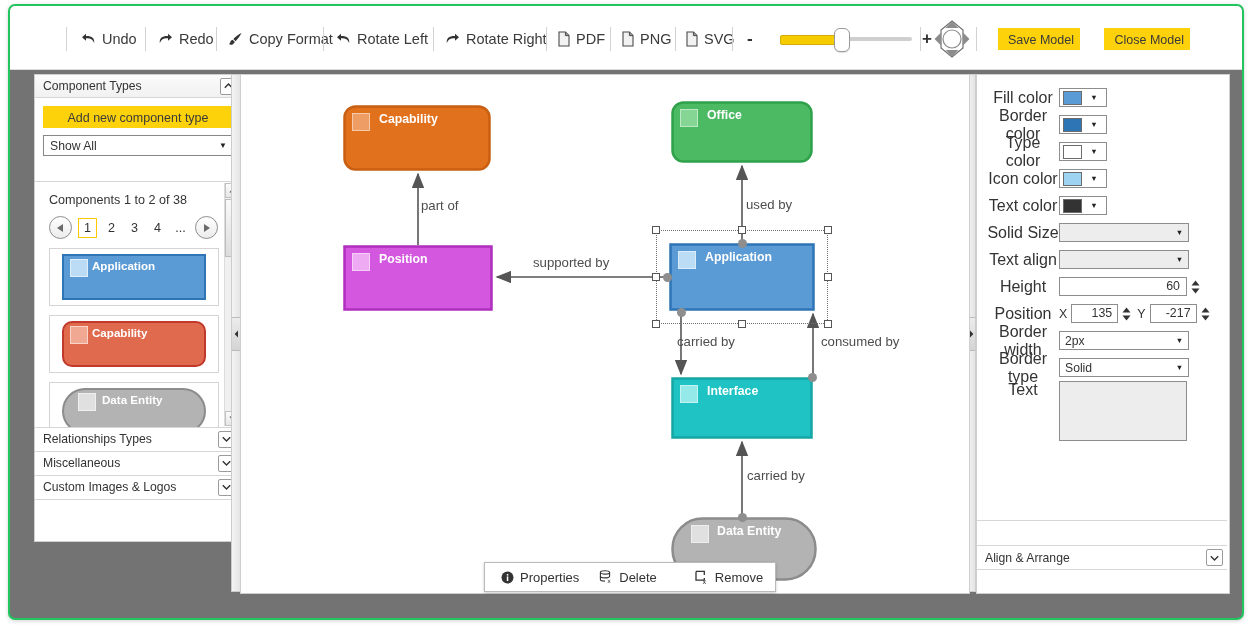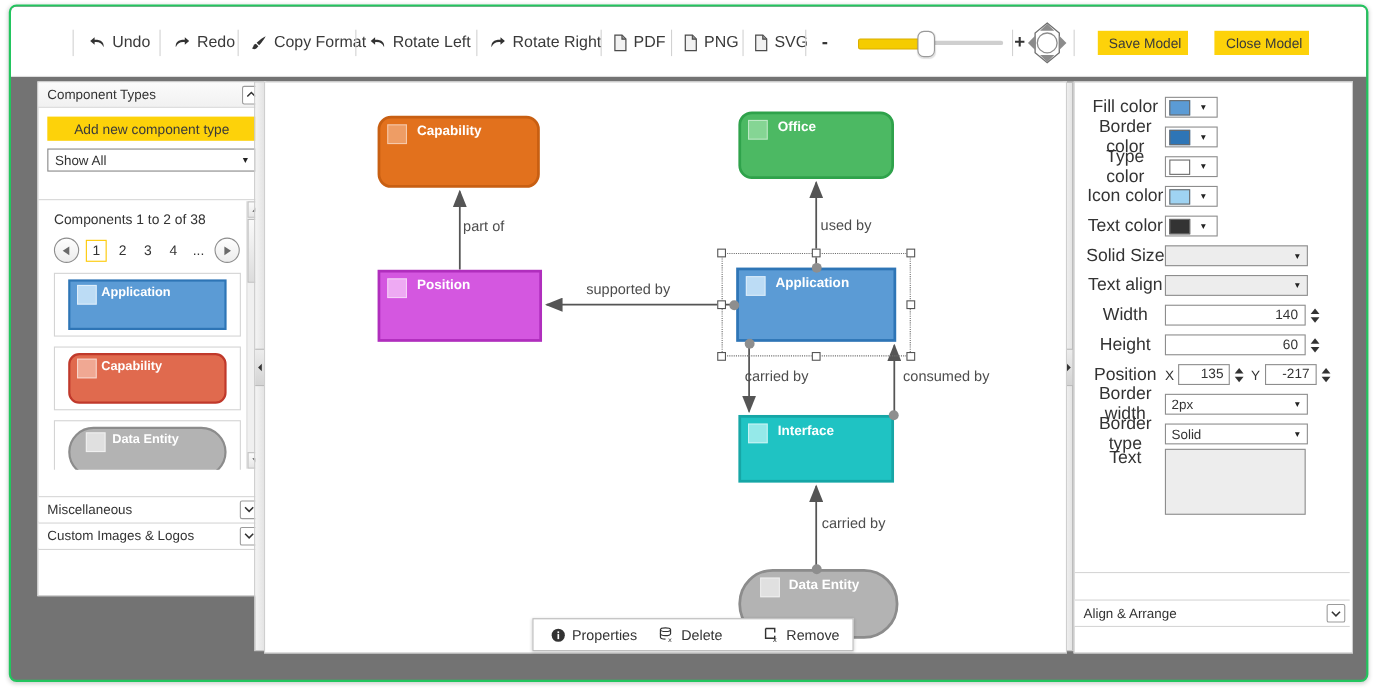--- a/index.html
+++ b/index.html
@@ -372,20 +372,28 @@
           </svg>
       </div>
       <div class="sc-thumb"></div>
       <div class="sc-btn" style="position:absolute;bottom:0;left:0;">
         <svg width="7" height="5" viewBox="0 0 7 5">
             <polygon points="3.5,4.4 6.6,0.6 0.4,0.6" fill="#555"></polygon>
           </svg>
       </div>
     </div>
 
+    <div class="acc" style="top:352px;">
+      <span class="ttl">Relationships Types</span>
+      <span class="chev">
+        <svg width="9" height="6" viewBox="0 0 9 6">
+            <path d="M0.8 1.2 L4.5 4.9 L8.2 1.2" stroke="#333" stroke-width="1.4" fill="none"></path>
+          </svg>
+      </span>
+    </div>
     <div class="acc" style="top:376px;">
       <span class="ttl">Miscellaneous</span>
       <span class="chev">
         <svg width="9" height="6" viewBox="0 0 9 6">
             <path d="M0.8 1.2 L4.5 4.9 L8.2 1.2" stroke="#333" stroke-width="1.4" fill="none"></path>
           </svg>
       </span>
     </div>
     <div class="acc" style="top:400px;">
       <span class="ttl">Custom Images &amp; Logos</span>
@@ -591,32 +599,20 @@
       </div>
 
       <div class="row">
         <span class="rl">Text align</span>
         <span class="ddl">
           <span class="cap"></span>
           <span class="arw">▼</span>
         </span>
       </div>
 
-      <div class="row">
-        <span class="rl">Width</span>
-        <span class="numfield">140</span>
-        <span class="spin">
-          <svg width="9" height="6" viewBox="0 0 9 6">
-              <polygon points="4.5,0.5 8.5,5.5 0.5,5.5" fill="#333"></polygon>
-            </svg>
-          <svg width="9" height="6" viewBox="0 0 9 6">
-              <polygon points="4.5,5.5 8.5,0.5 0.5,0.5" fill="#333"></polygon>
-            </svg>
-        </span>
-      </div>
 
       <div class="row">
         <span class="rl">Height</span>
         <span class="numfield">60</span>
         <span class="spin">
           <svg width="9" height="6" viewBox="0 0 9 6">
               <polygon points="4.5,0.5 8.5,5.5 0.5,5.5" fill="#333"></polygon>
             </svg>
           <svg width="9" height="6" viewBox="0 0 9 6">
               <polygon points="4.5,5.5 8.5,0.5 0.5,0.5" fill="#333"></polygon>

